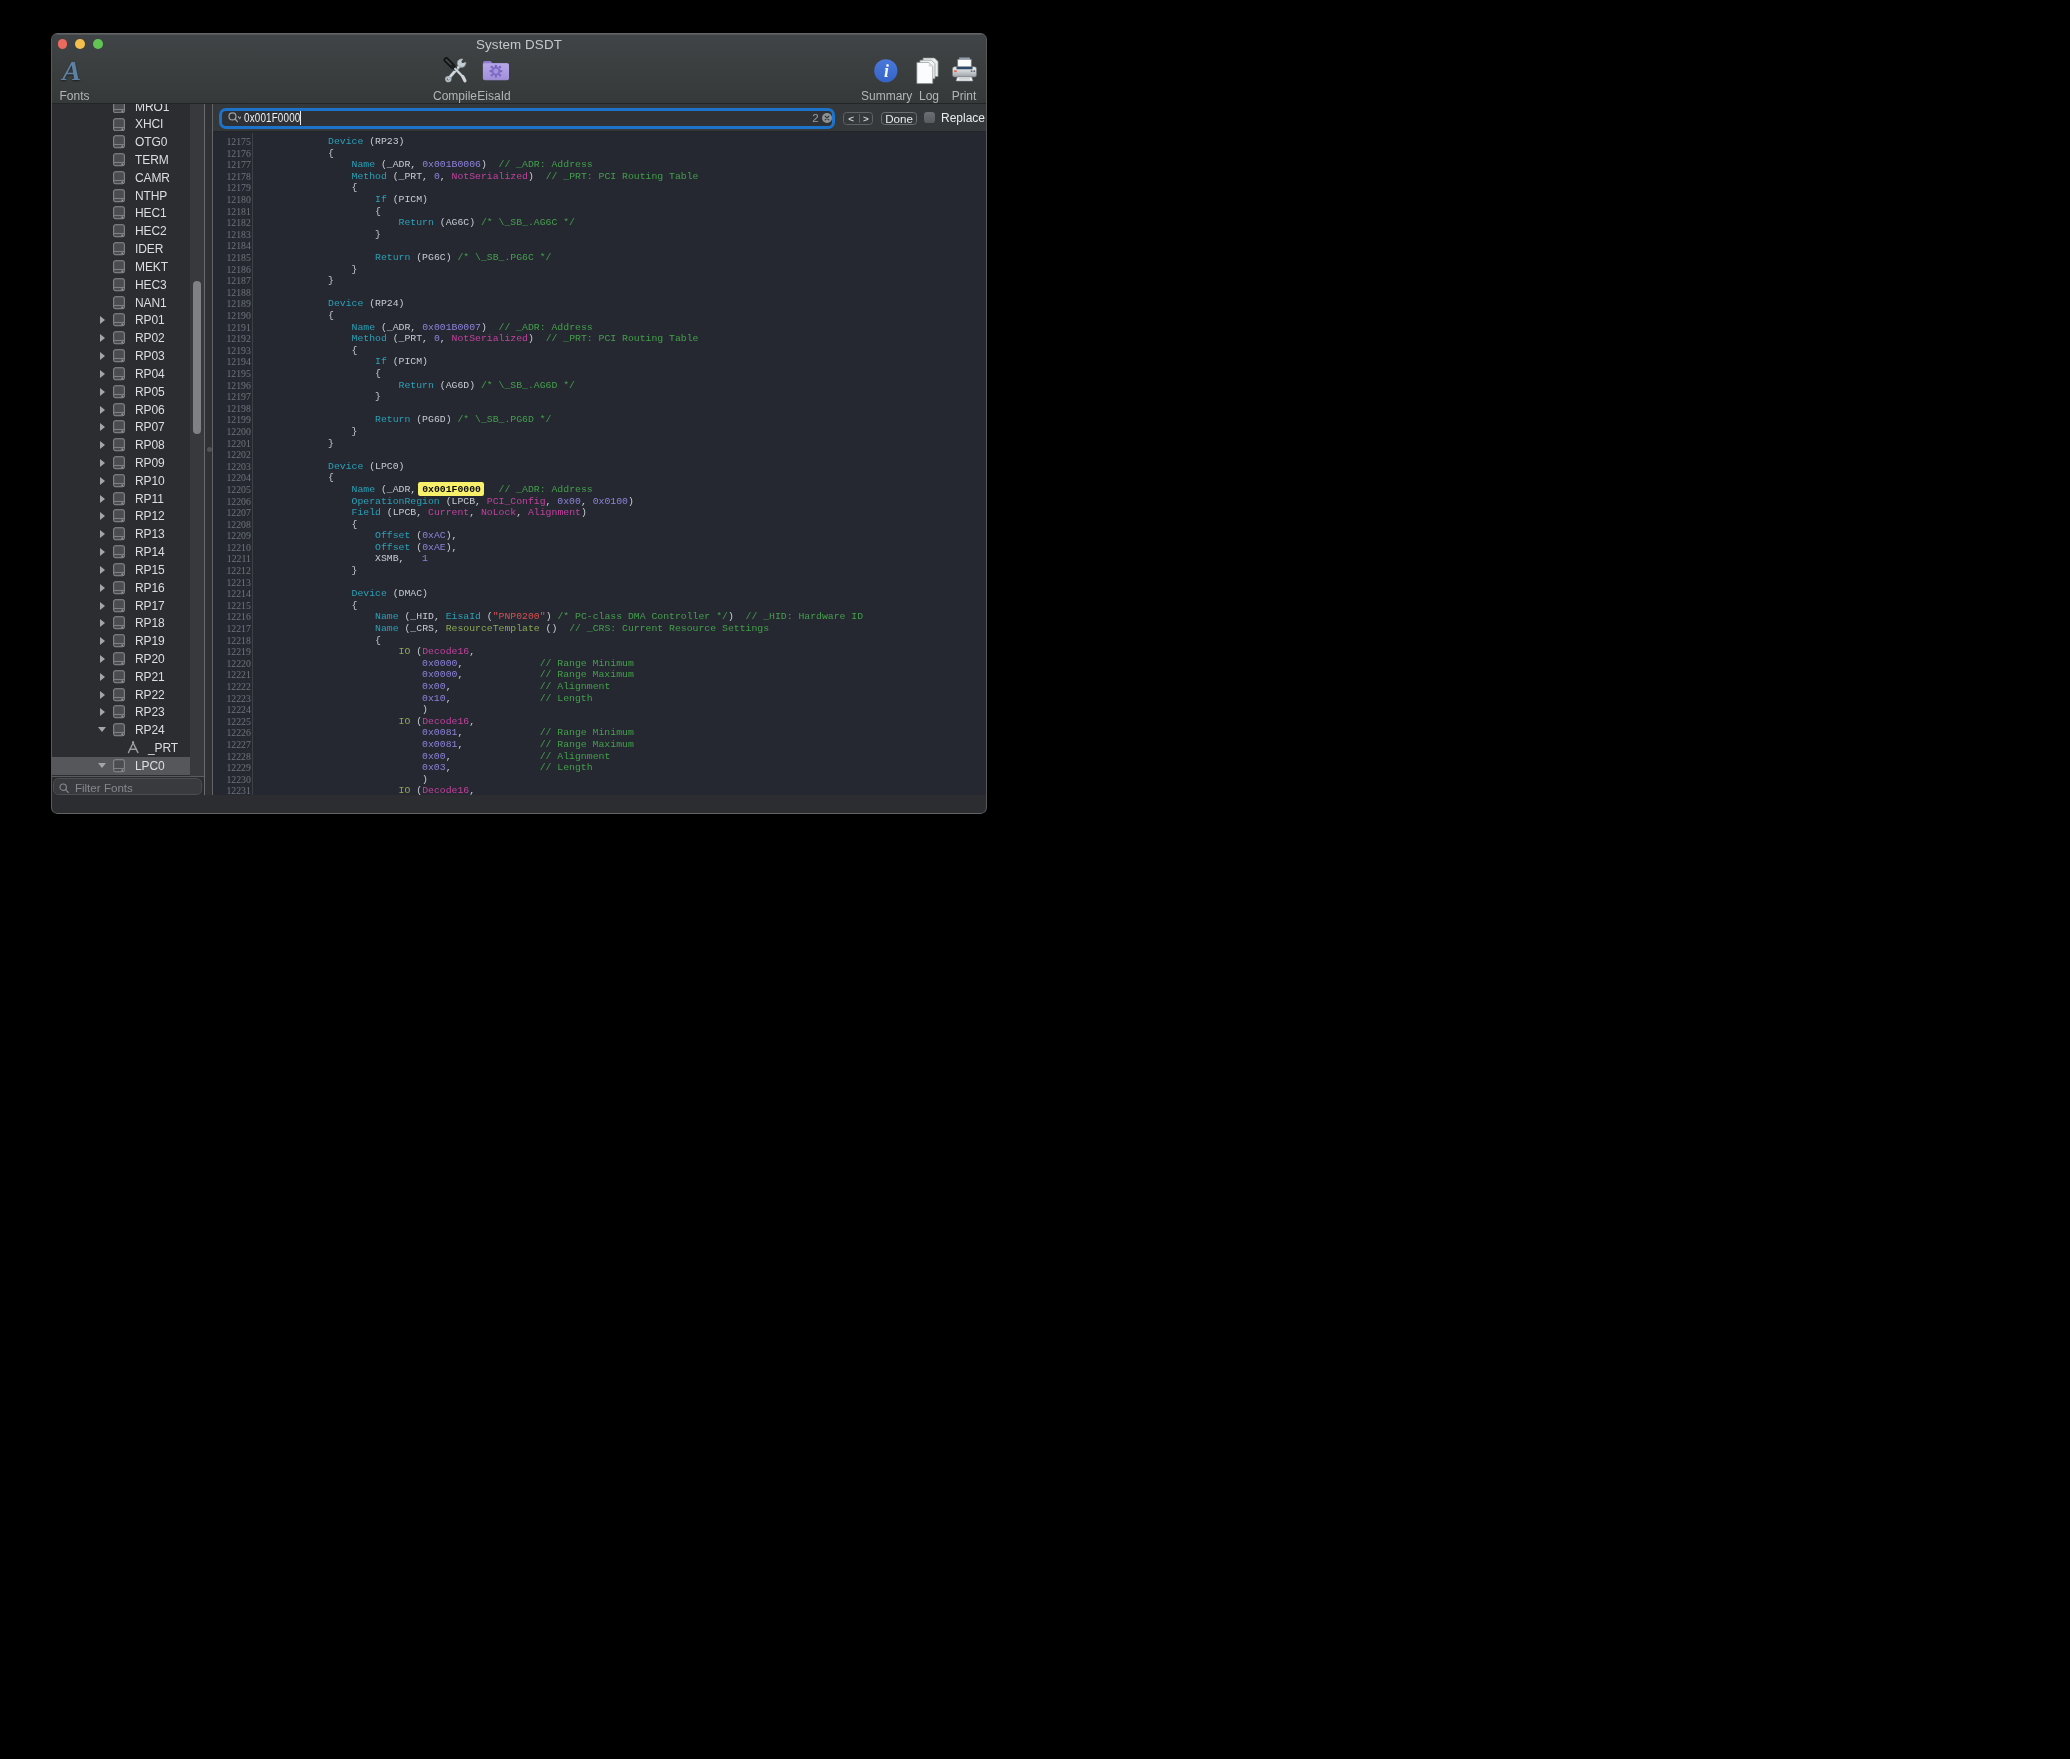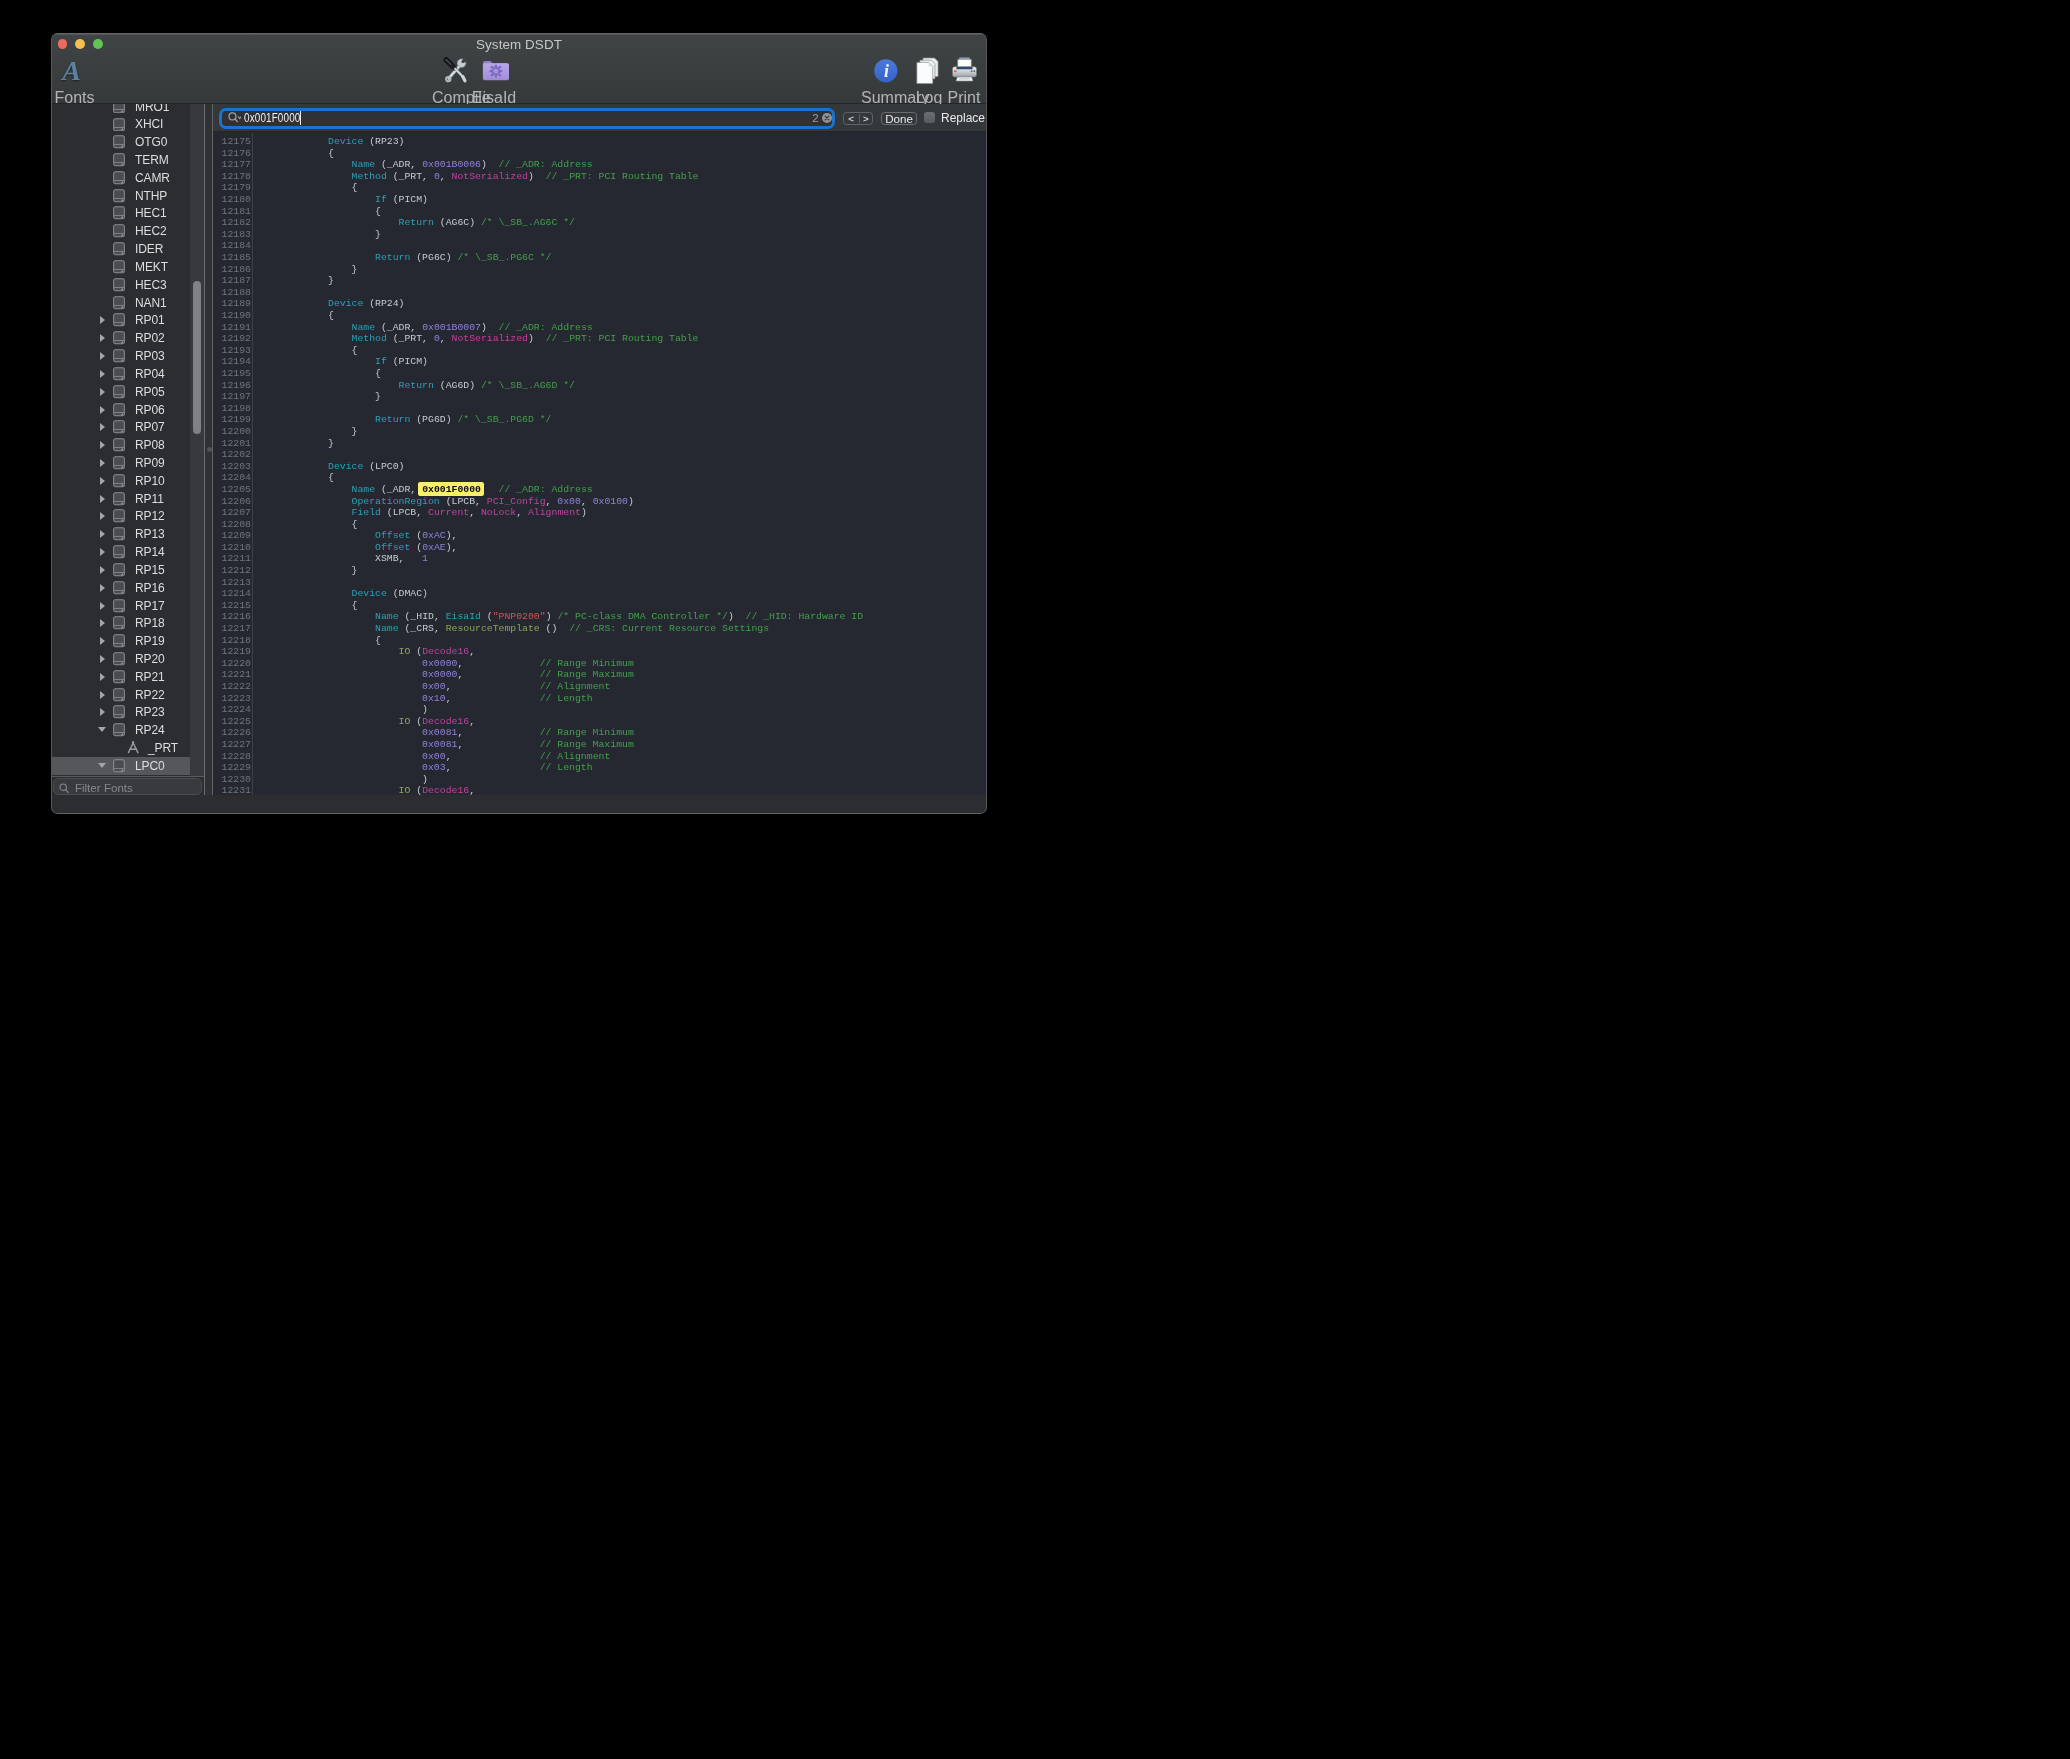--- a/index.html
+++ b/index.html
@@ -1,20 +1,20 @@
 <!DOCTYPE html>
 <html style="font-size:14.3px"><head><meta charset="utf-8"><title>System DSDT</title><style>
 *{margin:0;padding:0;box-sizing:border-box}
 html,body{width:1035px;height:880px;background:#000;overflow:hidden;font-family:"Liberation Sans",sans-serif}
 #win{position:absolute;left:52px;top:34px;width:934px;height:779px;border-radius:5.3px;background:#2b2d30;box-shadow:0 0 0 0.9px #616365;overflow:hidden;filter:opacity(0.999)}
 #tbar{position:absolute;left:0;top:0;width:100%;height:70px;background:linear-gradient(#414446,#363939);border-bottom:0.9px solid #232526;box-shadow:inset 0 0.9px 0 #54575a}
 .tl{position:absolute;top:4.9px;width:9.8px;height:9.8px;border-radius:50%}
 #tlr{left:5.6px;background:#ec6a5e}#tly{left:23.4px;background:#f5bf4e}#tlg{left:41px;background:#61c455}
 #wtitle{position:absolute;left:0;top:3.1px;width:100%;text-align:center;font-size:13.4px;font-weight:500;color:#c5c8ca;letter-spacing:0.1px}
-.titem{position:absolute;text-align:center;color:#b2b5b7;font-size:16px}
+.titem{position:absolute;text-align:center;color:#b2b5b7;font-size:12px}
 .ticn{position:absolute}
 #content{position:absolute;left:0;top:70px;width:100%;height:691px;background:#be185d}
 #sidebar{position:absolute;left:0;top:0;width:152px;height:691px;background:#2b2d30;overflow:hidden}
 .trow{position:absolute;left:0;width:138px;height:18px}
 .selband{position:absolute;left:0;top:0;width:138px;height:18px;background:#55575b}
 .tri{position:absolute;top:50%}
 .tri-r{left:48px;margin-top:-4px;border-left:5.8px solid #a2a6a9;border-top:4px solid transparent;border-bottom:4px solid transparent}
 .tri-d{left:46px;margin-top:-2.7px;border-top:5.8px solid #a2a6a9;border-left:4px solid transparent;border-right:4px solid transparent}
 .ticon{position:absolute;top:50%;margin-top:-6.7px;width:12px;height:13.4px}
 .devic{width:12px;height:13.4px;display:block}
@@ -37,21 +37,21 @@
 #sclear svg{display:block;width:10px;height:10px}
 .fbtn{position:absolute;top:7.7px;height:13px;border:0.9px solid #646767;border-radius:3.6px}
 #seg{left:630px;width:30px;border-color:#606366}
 #segdiv{position:absolute;left:14.6px;top:0.9px;width:0.9px;height:9.8px;background:#606366}
 #done{left:668px;width:36px;border-color:#6b6e71;color:#e9ebec;font-size:11.6px;text-align:center;line-height:12px}
 #repbox{position:absolute;left:711px;top:7.7px;width:11.2px;height:11.2px;border-radius:3.1px;background:linear-gradient(#6c6f74,#575a5f)}
 #replbl{position:absolute;left:728px;top:7px;font-size:12px;color:#e9ebec}
 .chev{position:absolute;top:0.9px;width:14.3px;height:10.7px;color:#cbcecf;font-size:9.8px;text-align:center;line-height:10.7px;font-weight:600}
 #codewrap{position:absolute;left:0;top:29px;width:773px;height:662px;overflow:hidden}
 #gutter{position:absolute;left:0;top:0;width:40px;height:662px;border-right:0.9px solid #3e4144}
-#gutnums{position:absolute;right:1.1px;top:3.1px;text-align:right;font-family:Liberation Mono, monospace;font-size:9.8px;line-height:11.6px;color:#6e757b;white-space:pre}
+#gutnums{position:absolute;right:1.1px;top:3.1px;text-align:right;font-family:Liberation Serif, serif;font-size:9.8px;line-height:11.6px;color:#6e757b;white-space:pre}
 #src{position:absolute;left:68px;top:3.1px;font-family:"Liberation Mono",monospace;font-size:9.8px;line-height:11.6px;color:#c7cdd3;white-space:pre}
 #src i{font-style:normal}
 #src .t{color:#2aa1b7}
 #src .m{color:#c2419e}
 #src .u{color:#8e82d9}
 #src .g{color:#43a04a}
 #src .r{color:#d94f4f}
 #src .o{color:#8aa854}
 #src .hl{background:#f8f06b;color:#0a0a08;font-weight:bold;border-radius:2.2px;padding:1.8px 3.2px 1.3px 3.8px;margin:-1.8px -3.2px -1.3px -3.8px}
 #sbar{position:absolute;left:0;top:761px;width:100%;height:18px;background:#2f3235;border-top:0.9px solid #646668}

